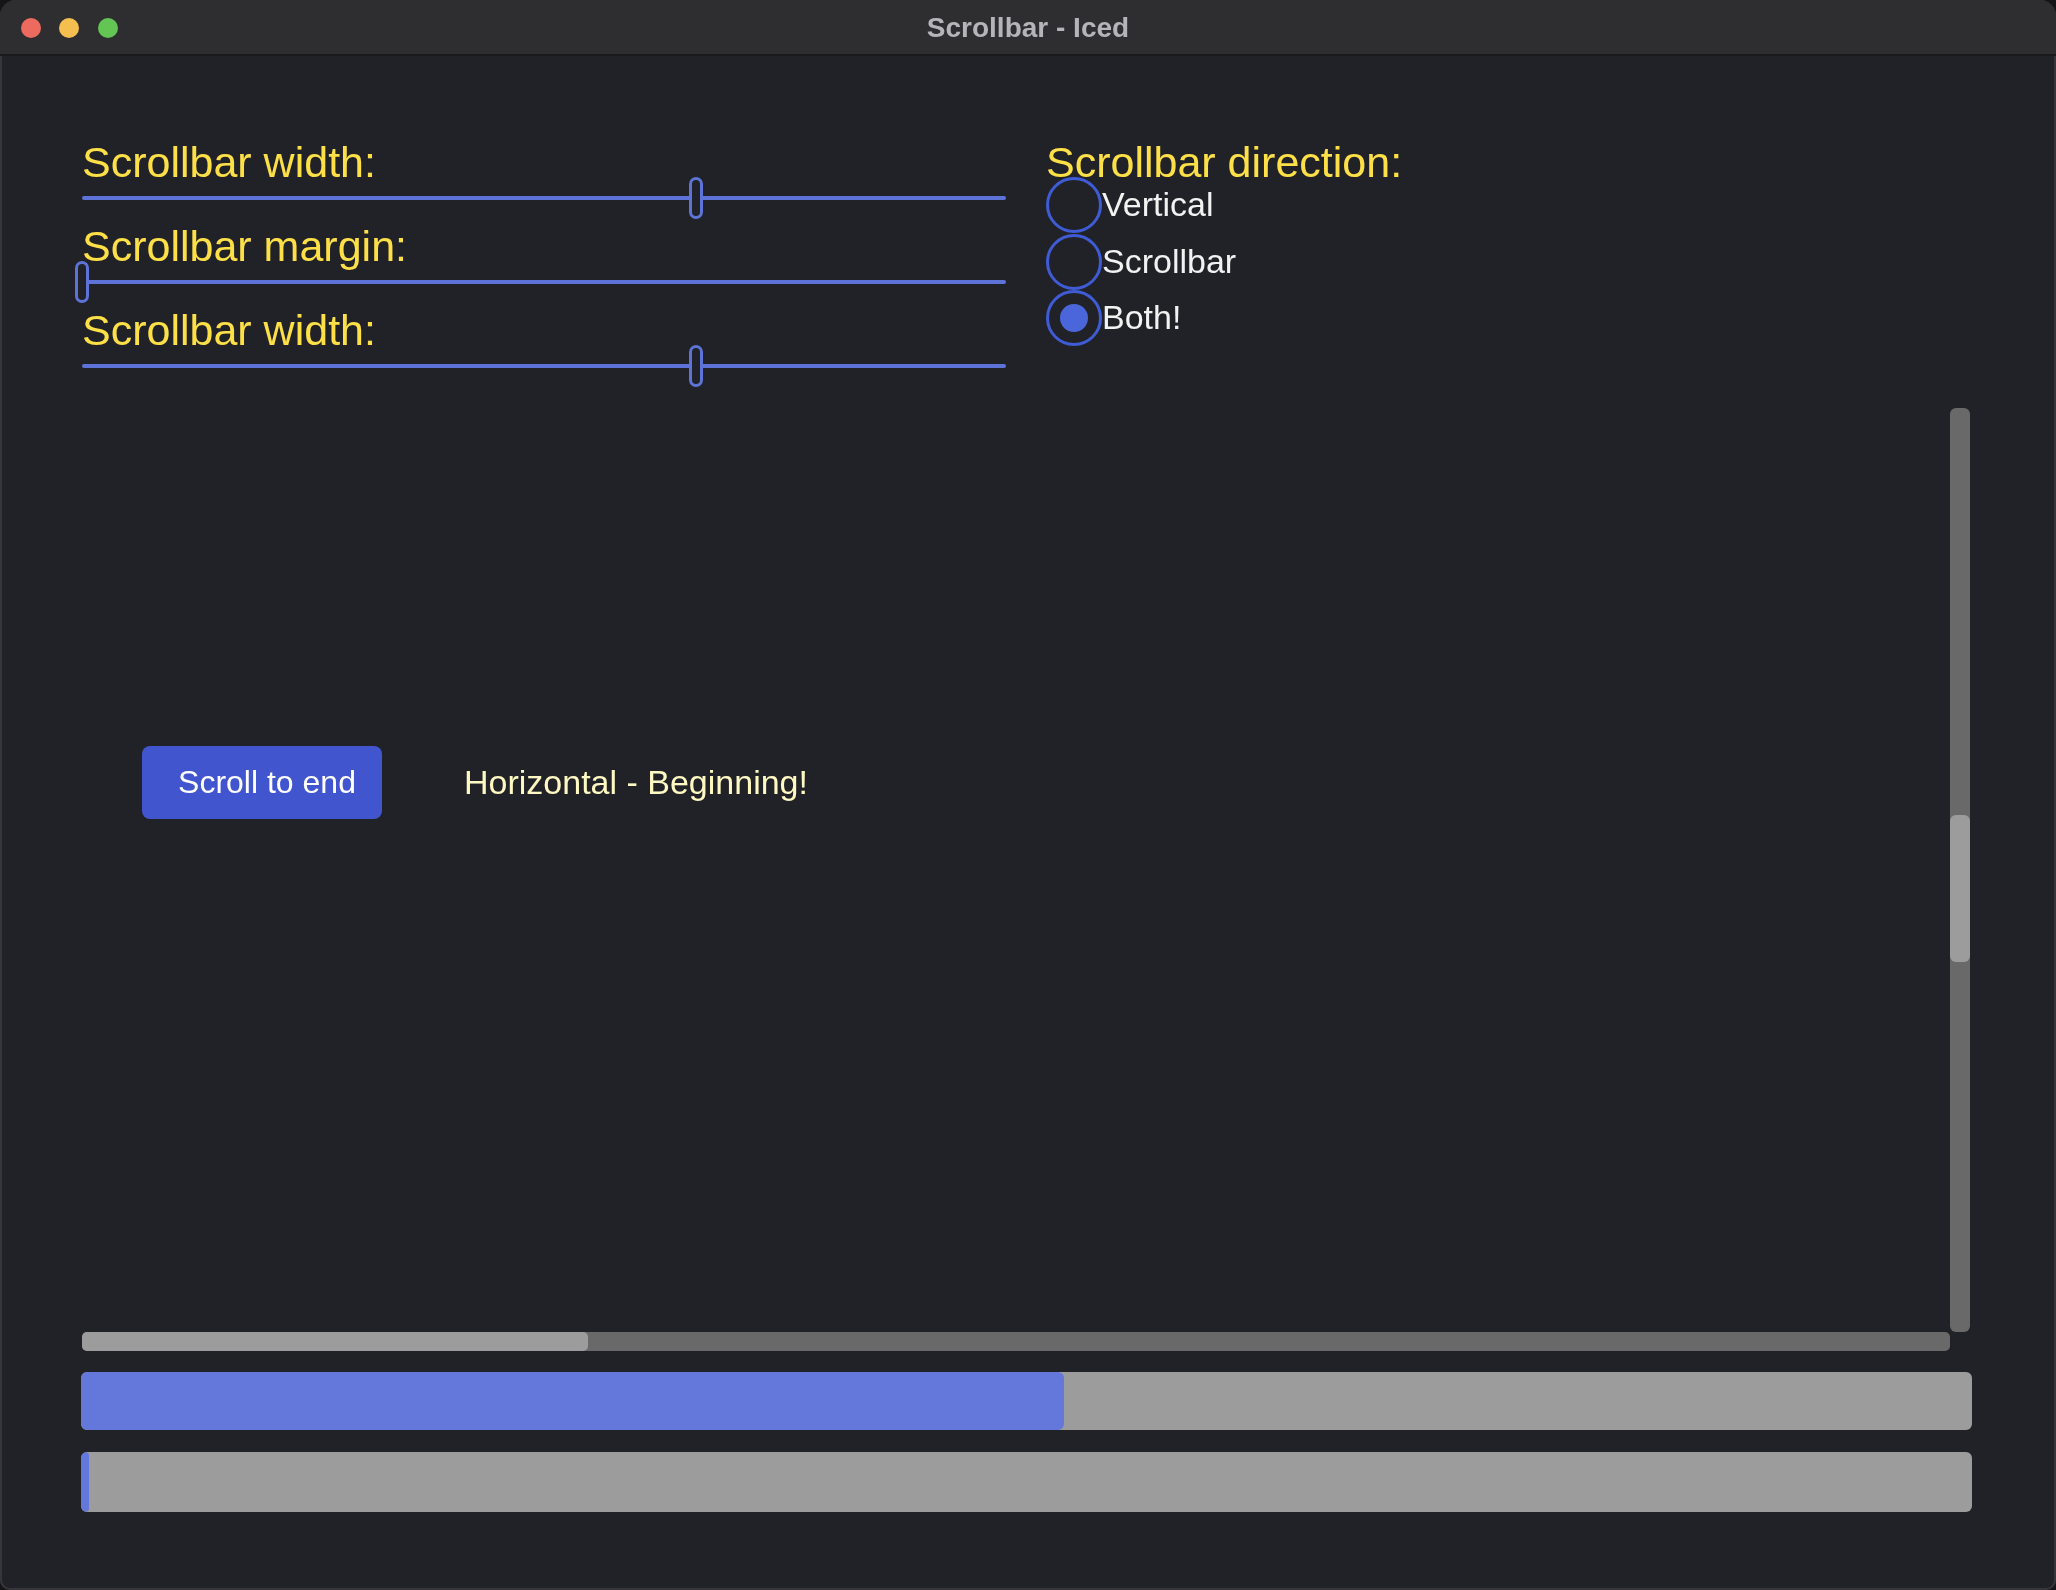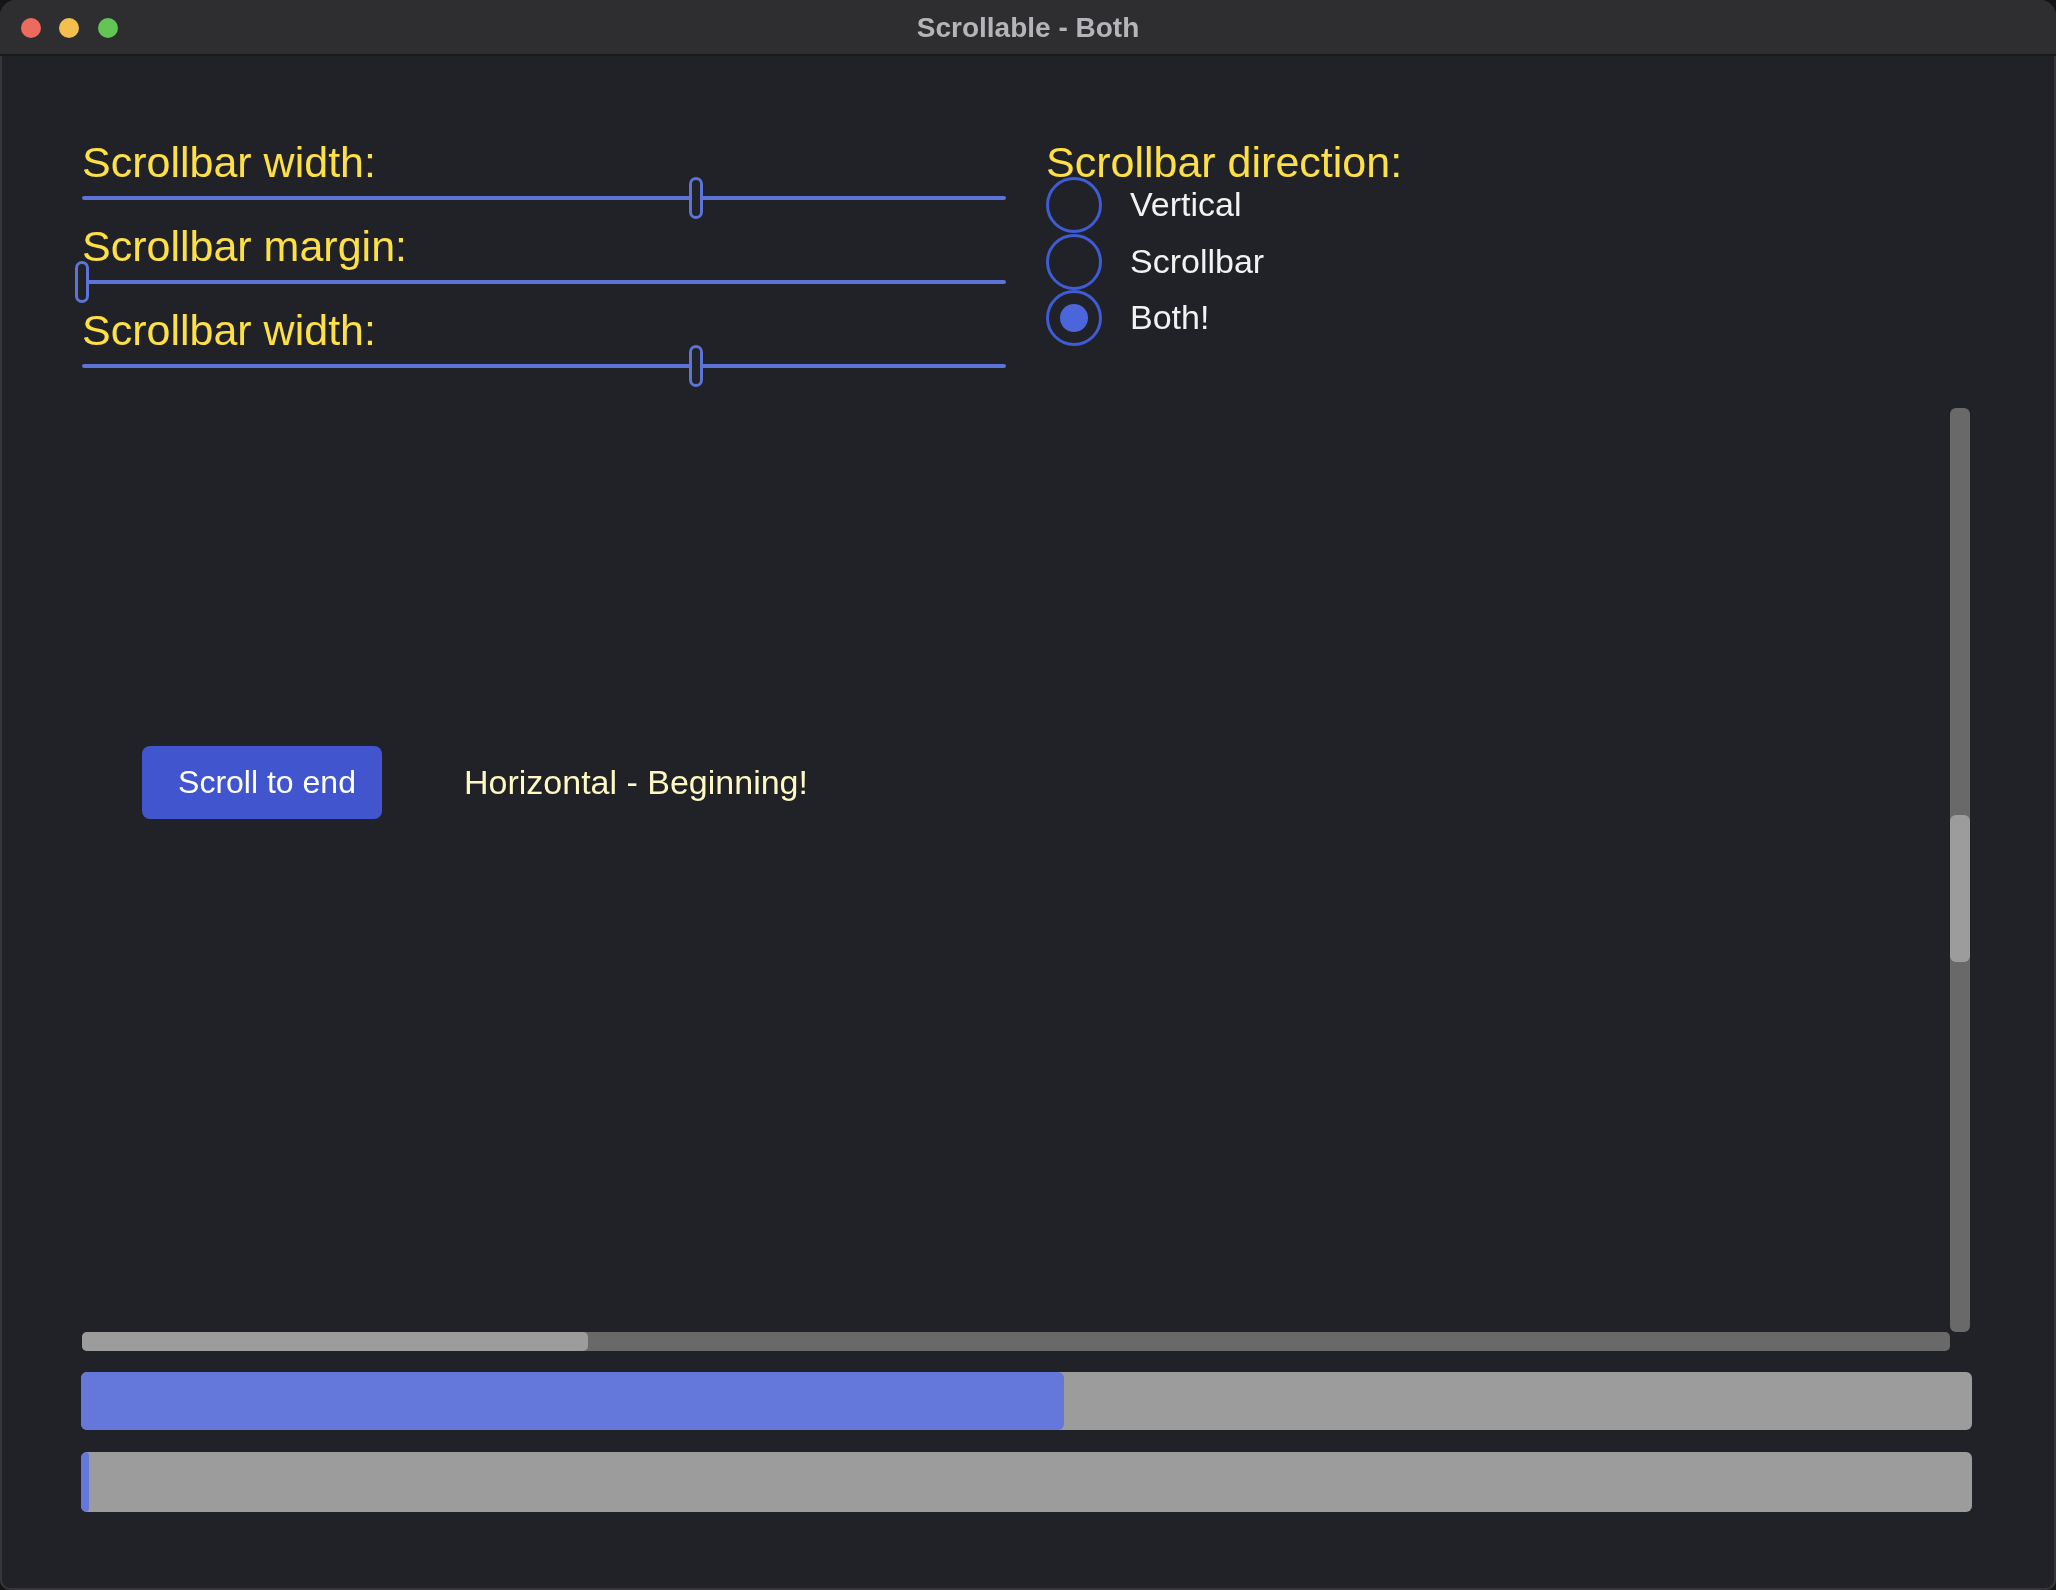--- a/index.html
+++ b/index.html
@@ -94,21 +94,20 @@
     justify-content: center;
     flex: none;
   }
   .radio-dot {
     width: 28px; height: 28px;
     border-radius: 50%;
     background: transparent;
   }
   .radio-row.selected .radio-dot { background: var(--radio-dot, #4b66da); }
   .radio-label {
-    margin-left: 28px;
     font-size: 34px;
     color: #f2f2f2;
     white-space: nowrap;
   }
   
   .scroll-button {
     position: absolute;
     left: 142px; top: 746px;
     width: 240px; height: 73px;
     background: var(--accent, #4156ce);
@@ -178,21 +177,21 @@
 </style>
 </head>
 <body>
 
 <div class="window">
 
   <div class="titlebar">
     <div class="traffic close"></div>
     <div class="traffic minimize"></div>
     <div class="traffic zoom"></div>
-    <div class="title-text">Scrollable - Both</div>
+    <div class="title-text">Scrollbar - Iced</div>
   </div>
 
   <div class="ctl-label" style="left:82px; top:138px;">Scrollbar width:</div>
   <div class="slider" style="top:196px;">
     <div class="rail"></div>
     <div class="slider-handle" style="left: calc(66.5% - 7px);"></div>
   </div>
 
   <div class="ctl-label" style="left:82px; top:222px;">Scrollbar margin:</div>
   <div class="slider" style="top:280px;">

